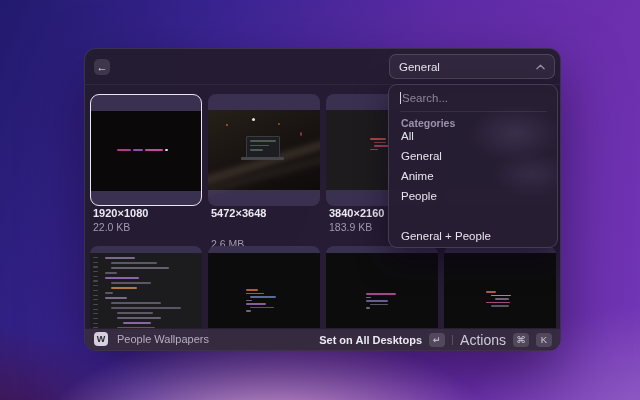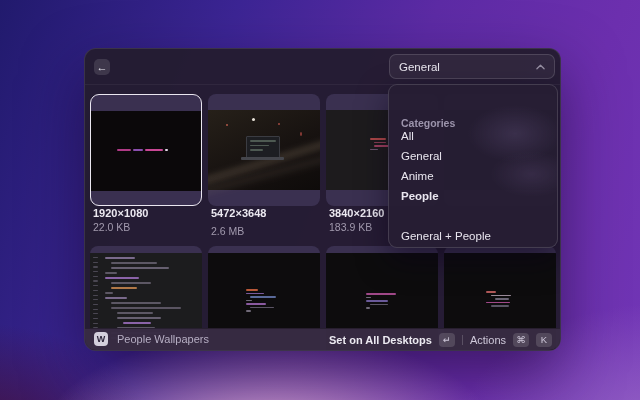--- a/index.html
+++ b/index.html
@@ -86,21 +86,21 @@
     background:rgba(56,44,68,0.96);border-top:1px solid rgba(0,0,0,0.28);
     display:flex;align-items:center;z-index:4;}
   .app-icon{position:absolute;left:9px;top:3px;width:14px;height:14px;border-radius:4px;
     background:#d4d0dc;color:#2b2438;font-size:9px;font-weight:700;text-align:center;line-height:14px;}
   .app-label{position:absolute;left:32px;top:0;height:21px;line-height:21px;color:#b6aec3;font-size:11px;}
   .f-right{position:absolute;right:8px;top:0;height:21px;display:flex;align-items:center;gap:7px;}
   .f-primary{color:#eceaf1;font-size:11px;font-weight:600;}
   .key{min-width:10px;height:14px;padding:0 3px;border-radius:4px;background:rgba(255,255,255,0.14);
     color:#cdc6d8;font-size:9.5px;line-height:14px;text-align:center;}
   .f-div{width:1px;height:10px;background:rgba(255,255,255,0.18);}
-  .f-actions{color:#cfc9da;font-size:11px;}
+  .f-actions{color:#cfc9da;font-size:14px;}
 </style>
 </head>
 <body>
 
 <div class="bg"></div>
 
 <div class="window">
 
   <div class="header">
     <div class="back-btn"><span>←</span></div>
@@ -148,21 +148,21 @@
       </div>
     </div>
   </div>
   <div class="card r1" style="left:359px;top:45px;">
     <div class="thumb t-black"></div>
   </div>
 
   <div class="cap1" style="left:8px;top:158px;">1920×1080</div>
   <div class="cap2" style="left:8px;top:172px;">22.0 KB</div>
   <div class="cap1" style="left:126px;top:158px;">5472×3648</div>
-  <div class="cap2" style="left:126px;top:176px;text-align:right;">2.6 MB</div>
+  <div class="cap2" style="left:126px;top:189px;text-align:right;">2.6 MB</div>
   <div class="cap1" style="left:244px;top:158px;">3840×2160</div>
   <div class="cap2" style="left:244px;top:172px;">183.9 KB</div>
 
   <div class="card r2" style="left:5px;top:197px;">
     <div class="thumb t-editor">
       <div class="gutter">
           <i></i>
           <i></i>
           <i></i>
           <i></i>
@@ -234,25 +234,29 @@
         <i style="width:10px;background:#b05858;"></i>
           <i style="width:20px;margin-left:5px;background:#9a8a98;"></i>
           <i style="width:14px;margin-left:9px;background:#6a6474;"></i>
           <i style="width:24px;background:#a04888;"></i>
           <i style="width:18px;margin-left:5px;background:#5a5464;"></i>
       </div>
     </div>
   </div>
 
   <div class="panel">
+    <div class="search">
+      <span class="caret"></span>
+      <span class="ph">Search...</span>
+    </div>
     <div class="sect">Categories</div>
     <div class="item" style="top:44px;">All</div>
     <div class="item" style="top:64px;">General</div>
     <div class="item" style="top:84px;">Anime</div>
-    <div class="item" style="top:104px;font-weight:bold;">People</div>
+    <div class="item" style="top:104px;">People</div>
     <div class="item" style="top:144px;">General + People</div>
   </div>
 
   <div class="footer">
     <div class="app-icon">W</div>
     <div class="app-label">People Wallpapers</div>
     <div class="f-right">
       <span class="f-primary">Set on All Desktops</span>
       <span class="key">↵</span>
       <span class="f-div"></span>

